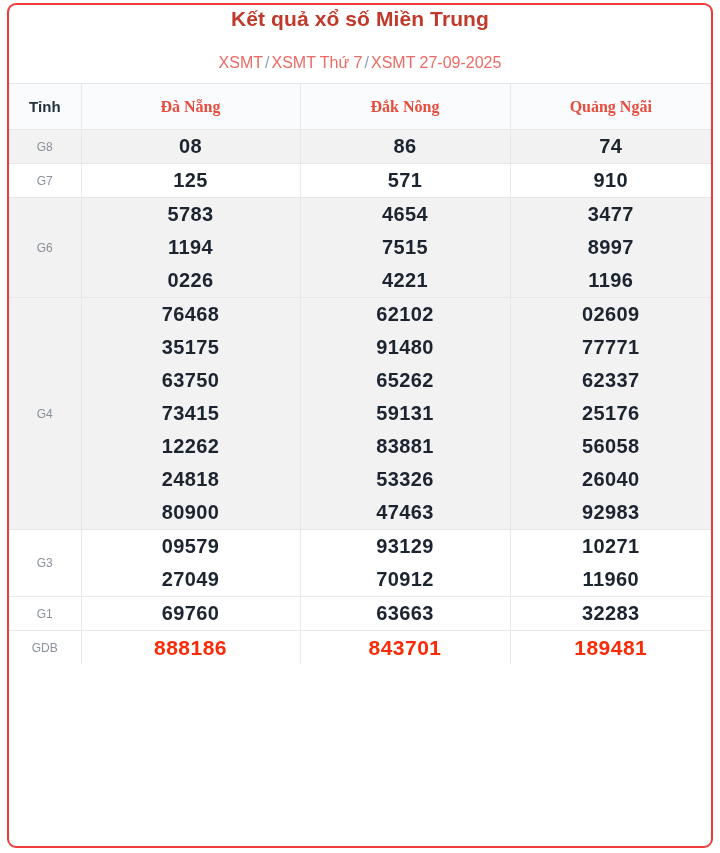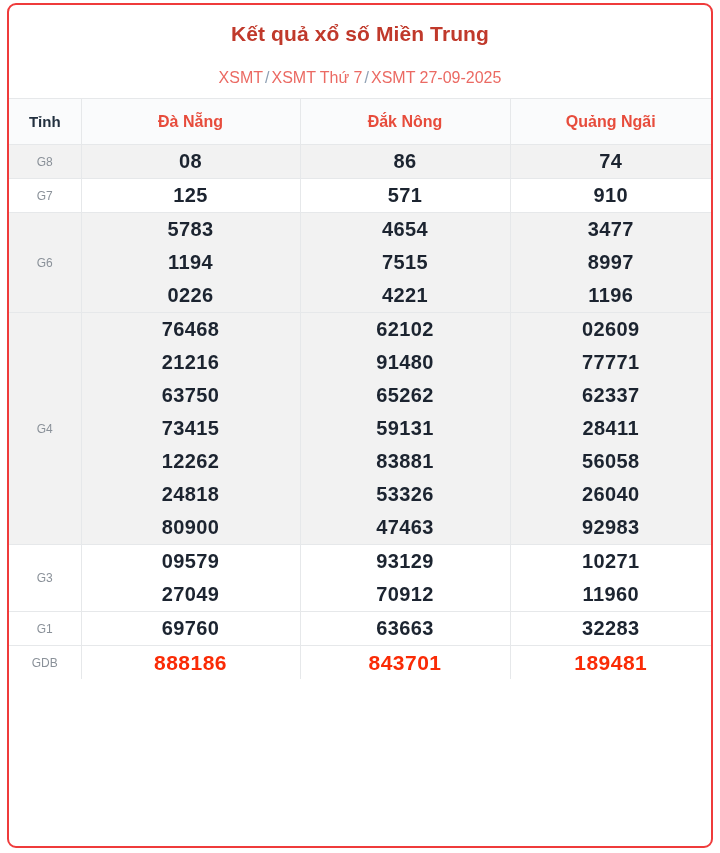--- a/index.html
+++ b/index.html
@@ -19,21 +19,21 @@
     top: 3px;
     width: 706px;
     height: 845px;
     box-sizing: border-box;
     border: 2px solid #ef3b3b;
     border-radius: 9px;
     background: #ffffff;
     overflow: hidden;
   }
   .header {
-    padding-top: 16px;
+    padding-top: 1px;
     text-align: center;
   }
   .title {
     font-size: 21px;
     font-weight: bold;
     color: #c0392b;
     letter-spacing: .1px;
     line-height: 26px;
   }
   .breadcrumb {
@@ -71,20 +71,21 @@
 
   thead th {
     background: #fafbfc;
     height: 45px;
     border-top: none;
   }
   th.prov {
     color: #e74c3c;
     font-size: 16px;
     font-weight: bold;
+    font-family: Liberation Serif, serif;
   }
   th.tinh {
     color: #22303f;
     font-size: 15px;
     font-weight: bold;
   }
 
   td.glabel {
     color: #8a9199;
     font-size: 12px;
@@ -176,41 +177,41 @@
           <td class="nums">
             <span class="n">3477</span>
             <span class="n">8997</span>
             <span class="n">1196</span>
           </td>
         </tr>
         <tr class="shade">
           <td class="glabel">G4</td>
           <td class="nums">
             <span class="n">76468</span>
-            <span class="n">21216</span>
+            <span class="n">35175</span>
             <span class="n">63750</span>
             <span class="n">73415</span>
             <span class="n">12262</span>
             <span class="n">24818</span>
             <span class="n">80900</span>
           </td>
           <td class="nums">
             <span class="n">62102</span>
             <span class="n">91480</span>
             <span class="n">65262</span>
             <span class="n">59131</span>
             <span class="n">83881</span>
             <span class="n">53326</span>
             <span class="n">47463</span>
           </td>
           <td class="nums">
             <span class="n">02609</span>
             <span class="n">77771</span>
             <span class="n">62337</span>
-            <span class="n">28411</span>
+            <span class="n">25176</span>
             <span class="n">56058</span>
             <span class="n">26040</span>
             <span class="n">92983</span>
           </td>
         </tr>
         <tr class="plain">
           <td class="glabel">G3</td>
           <td class="nums">
             <span class="n">09579</span>
             <span class="n">27049</span>

